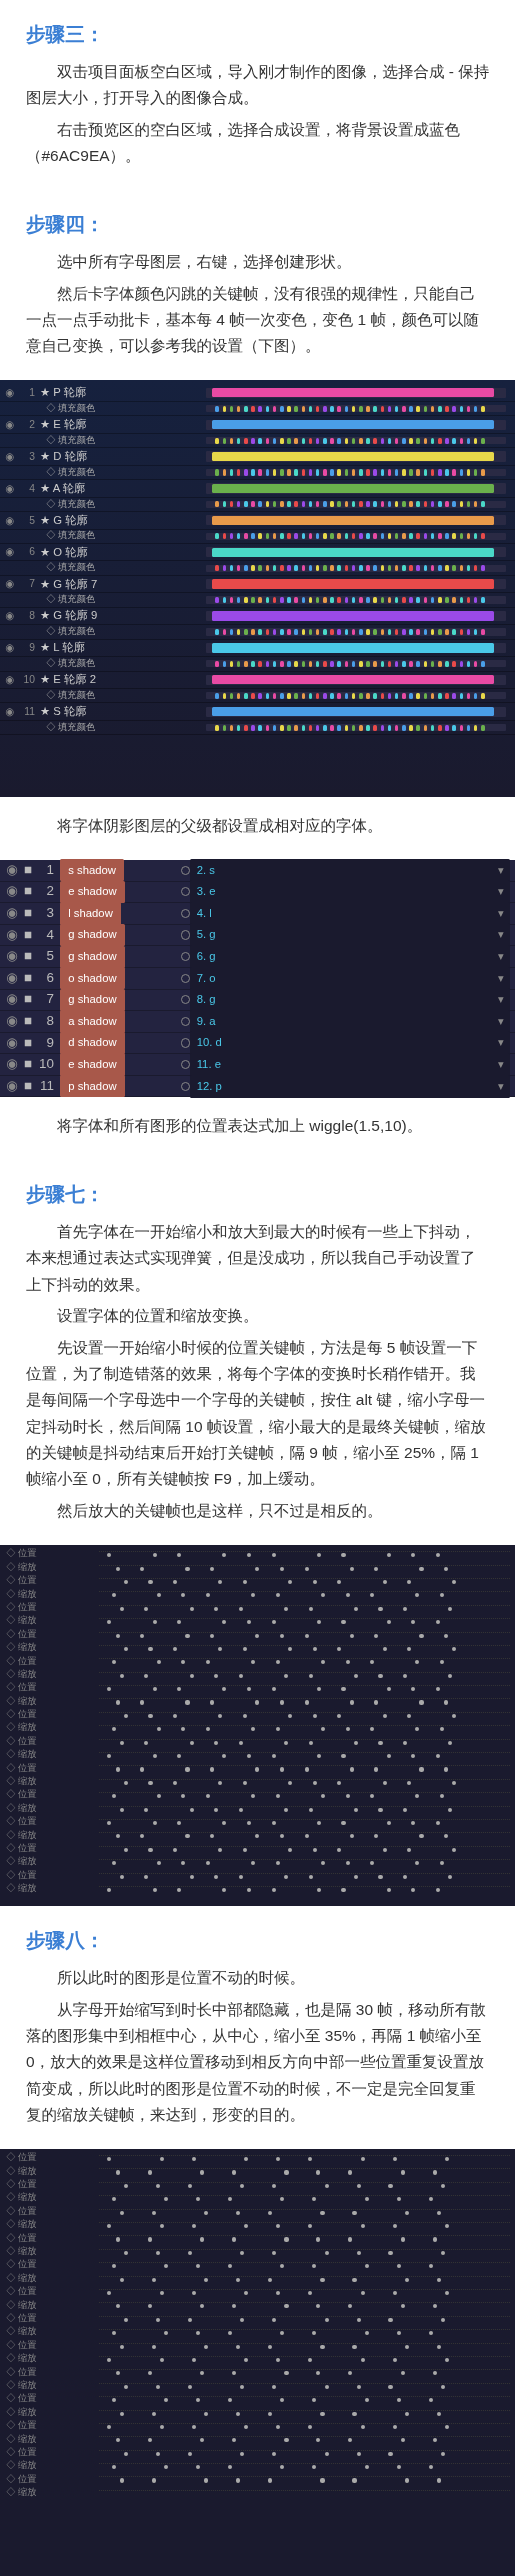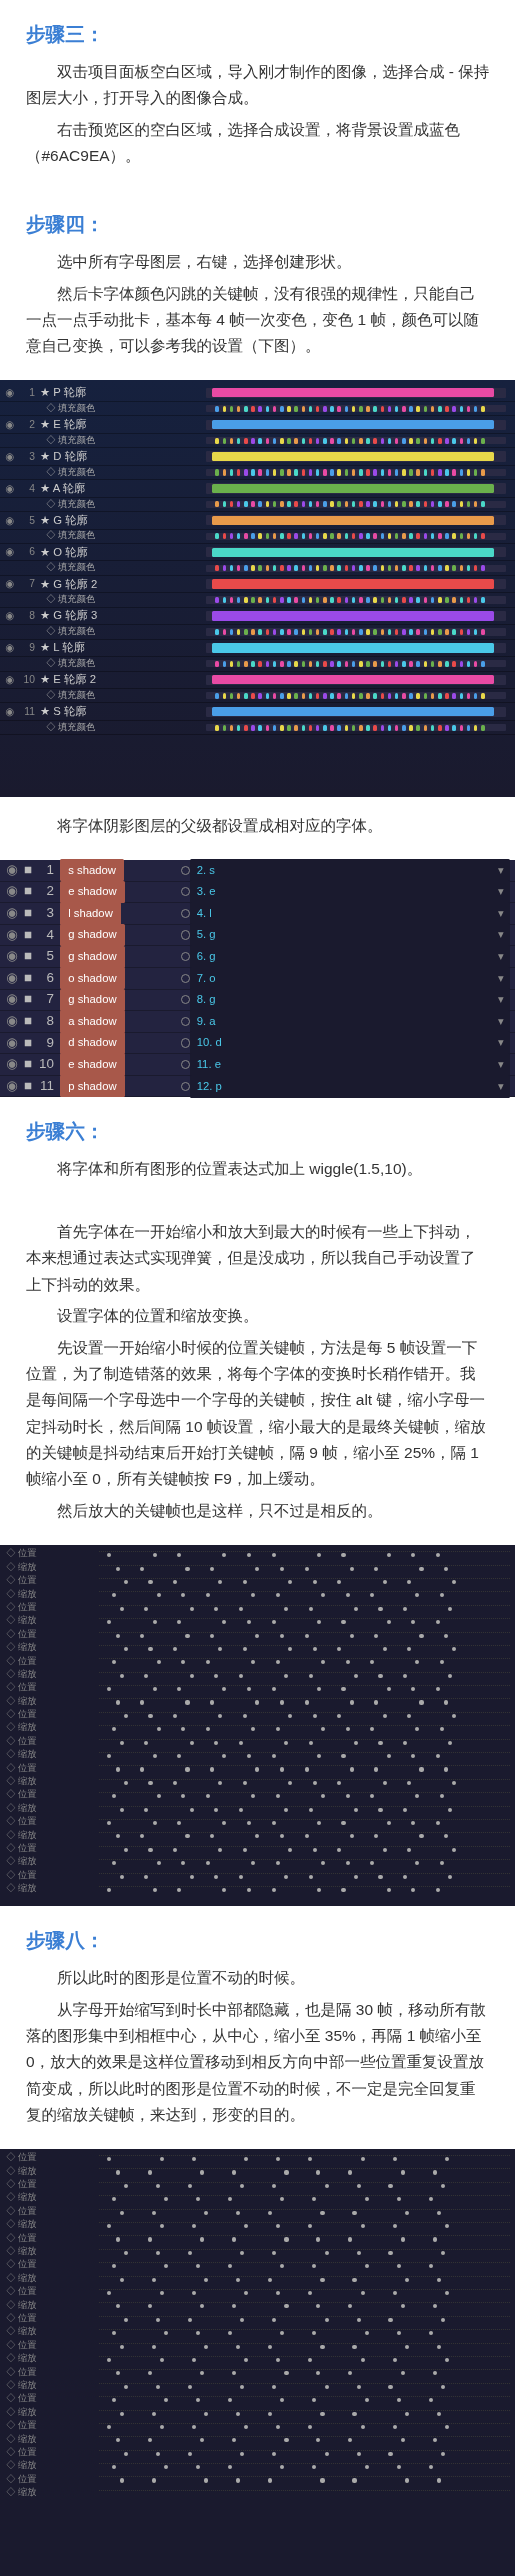--- a/index.html
+++ b/index.html
@@ -366,21 +366,21 @@
           <div class="bar c-orange" style="left:84.6%;width:1.2%;height:6.2px;top:0.5px"></div>
           <div class="bar c-teal" style="left:87%;width:1.2%;height:6.2px;top:0.5px"></div>
           <div class="bar c-red" style="left:89.39999999999999%;width:1.2%;height:6.2px;top:0.5px"></div>
           <div class="bar c-purple" style="left:91.8%;width:1.2%;height:6.2px;top:0.5px"></div>
         </div>
       </div>
       <div class="tl-row">
       <div class="tl-label">
           <span class="eye">◉</span>
           <span class="layer-num">7</span>
-          <span class="layer-name">★ G 轮廓 2</span>
+          <span class="layer-name">★ G 轮廓 7</span>
         </div>
       <div class="track">
           <div class="bar c-red" style="left:2%;width:94%"></div>
         </div>
       </div>
       <div class="tl-row" style="height:14.4px">
       <div class="tl-label" style="padding-left:41px;font-size:9.3px">◇ 填充颜色</div>
       <div class="track" style="height:7.2px">
           <div class="bar c-purple" style="left:3%;width:1.2%;height:6.2px;top:0.5px"></div>
           <div class="bar c-cyan" style="left:5.4%;width:1.2%;height:6.2px;top:0.5px"></div>
@@ -419,21 +419,21 @@
           <div class="bar c-teal" style="left:84.6%;width:1.2%;height:6.2px;top:0.5px"></div>
           <div class="bar c-red" style="left:87%;width:1.2%;height:6.2px;top:0.5px"></div>
           <div class="bar c-purple" style="left:89.39999999999999%;width:1.2%;height:6.2px;top:0.5px"></div>
           <div class="bar c-cyan" style="left:91.8%;width:1.2%;height:6.2px;top:0.5px"></div>
         </div>
       </div>
       <div class="tl-row">
       <div class="tl-label">
           <span class="eye">◉</span>
           <span class="layer-num">8</span>
-          <span class="layer-name">★ G 轮廓 3</span>
+          <span class="layer-name">★ G 轮廓 9</span>
         </div>
       <div class="track">
           <div class="bar c-purple" style="left:2%;width:94%"></div>
         </div>
       </div>
       <div class="tl-row" style="height:14.4px">
       <div class="tl-label" style="padding-left:41px;font-size:9.3px">◇ 填充颜色</div>
       <div class="track" style="height:7.2px">
           <div class="bar c-cyan" style="left:3%;width:1.2%;height:6.2px;top:0.5px"></div>
           <div class="bar c-pink" style="left:5.4%;width:1.2%;height:6.2px;top:0.5px"></div>
@@ -750,25 +750,25 @@
           <span style="width:15.5px;text-align:right">11</span>
       <span class="pr-badge">p shadow</span>
         </div>
       <span class="circ"></span>
       <div class="pr-drop">12. p <span style="float:right;color:#888">▾</span></div>
     </div>
     </div>
 </div>
 
 <div class="section">
-  <div class="step-title">步骤六：</div>
   <p class="para">将字体和所有图形的位置表达式加上 wiggle(1.5,10)。</p>
 </div>
 
 <div class="section">
+  <div class="step-title">步骤七：</div>
   <p class="para">首先字体在一开始缩小和放大到最大的时候有一些上下抖动，本来想通过表达式实现弹簧，但是没成功，所以我自己手动设置了上下抖动的效果。</p>
   <p class="para">设置字体的位置和缩放变换。</p>
   <p class="para">先设置一开始缩小时候的位置关键帧，方法是每 5 帧设置一下位置，为了制造错落的效果，将每个字体的变换时长稍作错开。我是每间隔一个字母选中一个字母的关键帧，按住 alt 键，缩小字母一定抖动时长，然后间隔 10 帧设置，缩小最大的是最终关键帧，缩放的关键帧是抖动结束后开始打关键帧，隔 9 帧，缩小至 25%，隔 1 帧缩小至 0，所有关键帧按 F9，加上缓动。</p>
   <p class="para">然后放大的关键帧也是这样，只不过是相反的。</p>
 </div>
 
 <div class="img-block kfgrid" style="height:361px">
   <div id="kfg1">
       <div class="kfg-row">
       <div class="kfg-label">◇ 位置</div>

